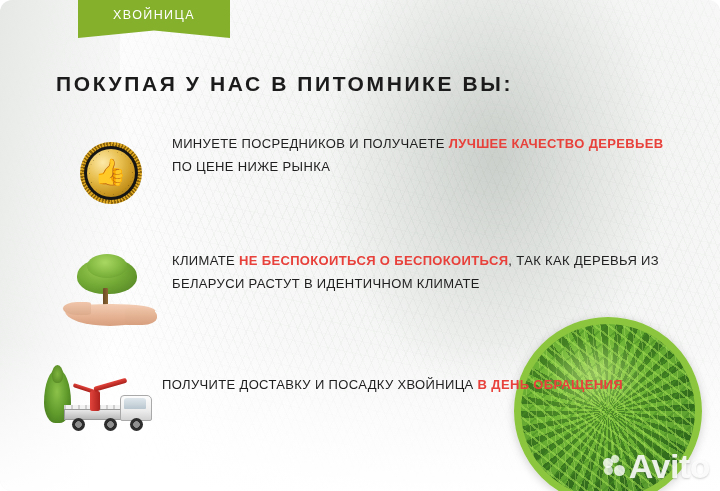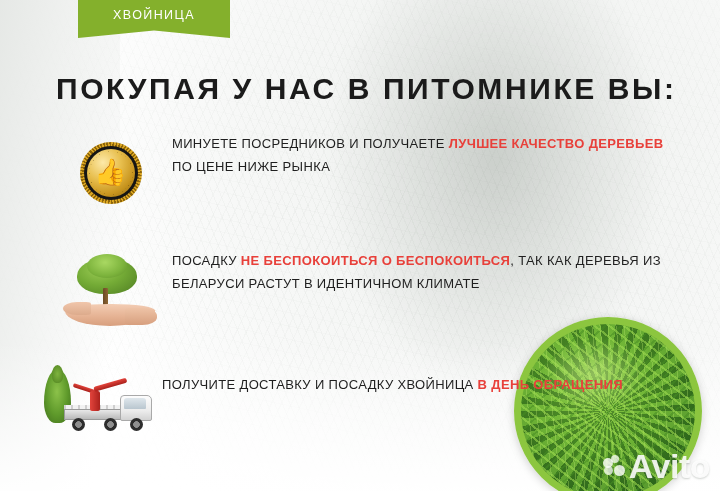--- a/index.html
+++ b/index.html
@@ -8,20 +8,21 @@
     width:720px; height:491px;
     font-family:"Liberation Sans", sans-serif;
     overflow:hidden;
   }
 
   .poster {
     position:relative;
     width:720px; height:491px;
     background:#ffffff;
     overflow:hidden;
+    border-radius:12px;
   }
 
   
   .bg-base {
     position:absolute; inset:0;
     background:
       radial-gradient(circle at 70% 30%, #eef0ee 0%, #f7f8f7 45%, #ffffff 75%),
       linear-gradient(110deg,#ffffff 0%,#fbfbfb 30%,#f2f3f2 62%,#ffffff 100%);
   }
   
@@ -64,21 +65,21 @@
   .ribbon-label {
     color:#ffffff;
     font-size:12.5px;
     font-weight:400;
     letter-spacing:1.4px;
   }
 
   
   .headline {
     position:absolute; left:56px; top:72px;
-    font-size:30px;
+    font-size:21px;
     font-weight:bold;
     color:#1b1b1b;
     letter-spacing:2.6px;
     white-space:nowrap;
     z-index:5;
   }
 
   
   .rows { position:absolute; left:0; top:0; width:720px; height:491px; z-index:5; }
 
@@ -318,21 +319,21 @@
           <span class="crown"></span>
           <span class="crown2"></span>
           <span class="trunk"></span>
           <span class="grass"></span>
           <span class="palm"></span>
           <span class="fingers"></span>
           <span class="wrist"></span>
         </div>
       </div>
       <div class="row-text">
-        <span>ПОСАДКУ </span><span class="em">НЕ БЕСПОКОИТЬСЯ О БЕСПОКОИТЬСЯ</span><span>, ТАК КАК ДЕРЕВЬЯ ИЗ БЕЛАРУСИ РАСТУТ В ИДЕНТИЧНОМ КЛИМАТЕ</span>
+        <span>КЛИМАТЕ </span><span class="em">НЕ БЕСПОКОИТЬСЯ О БЕСПОКОИТЬСЯ</span><span>, ТАК КАК ДЕРЕВЬЯ ИЗ БЕЛАРУСИ РАСТУТ В ИДЕНТИЧНОМ КЛИМАТЕ</span>
       </div>
     </div>
 
     <div class="row row-3">
       <div class="icon-wrap">
         <div class="truck">
           <span class="conifer"></span>
           <span class="conifer-top"></span>
           <span class="bed-rails"></span>
           <span class="bed"></span>

